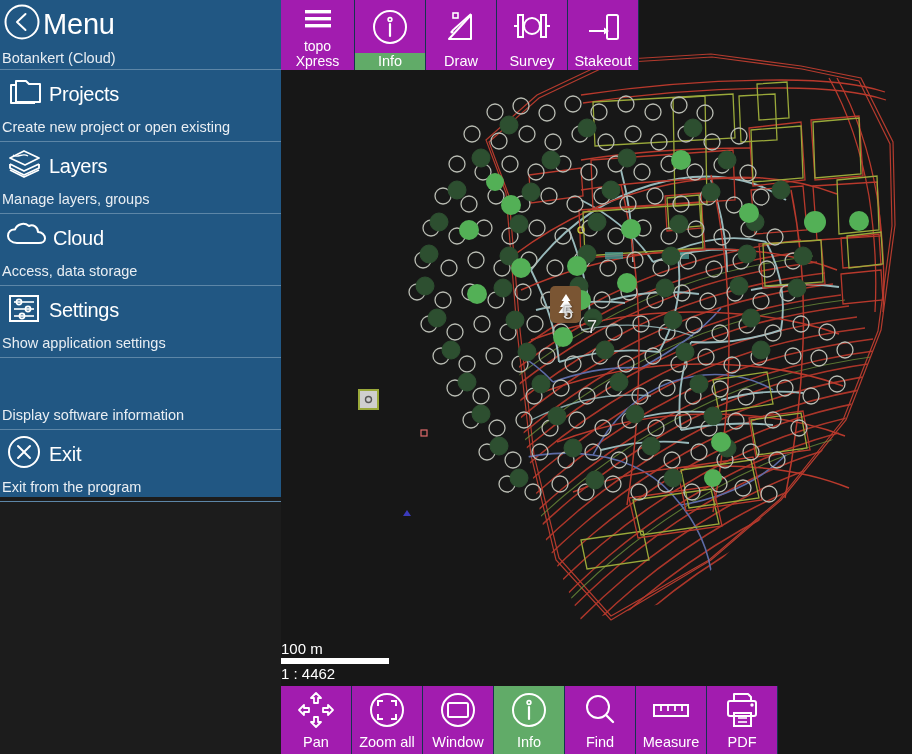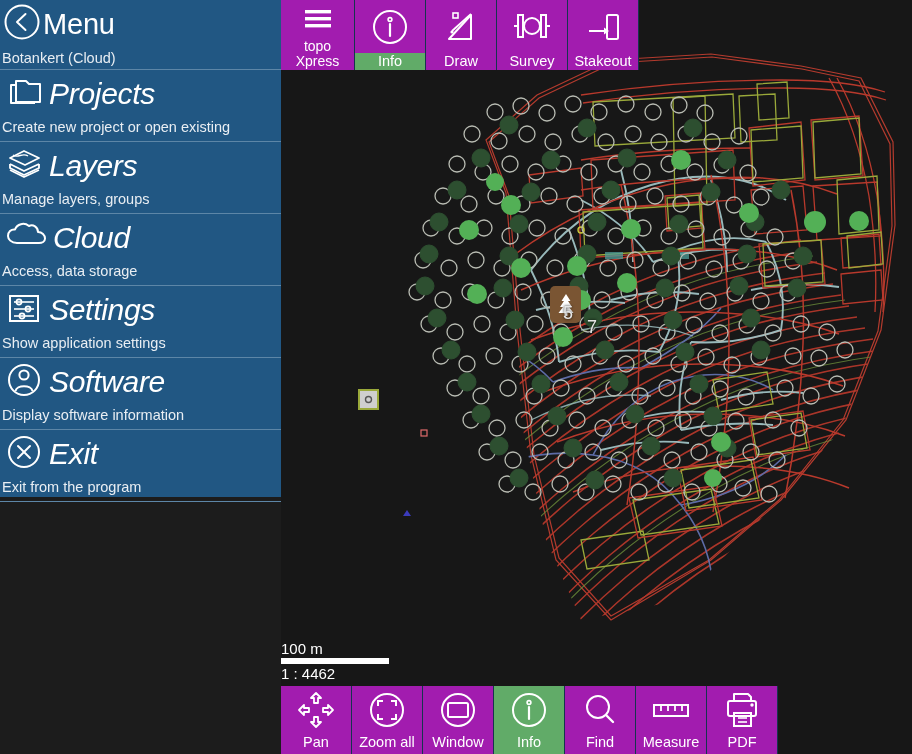--- a/index.html
+++ b/index.html
@@ -15,21 +15,21 @@
   
   #sidebar{position:absolute;left:0;top:0;width:281px;height:497px;background:#215783;}
   .menu-head{position:relative;height:70px;}
   .menu-title-row{display:flex;align-items:center;height:48px;padding-left:3px;}
   .menu-title{color:#fff;font-size:29px;line-height:33px;letter-spacing:-0.2px;margin-left:2px;}
   .menu-sub{position:absolute;left:2px;top:50px;color:#e9eef3;font-size:14.5px;}
   .menu-head-rule{position:absolute;left:0;right:0;bottom:0;height:1px;background:#5d86a7;}
 
   .mi{position:relative;height:71px;border-bottom:1px solid #5d86a7;}
   .mi-row{display:flex;align-items:center;height:47px;padding-left:4px;}
-  .mi-label{color:#fff;font-size:30px;line-height:30px;letter-spacing:-0.3px;margin-left:3px;font-style:italic;}
+  .mi-label{color:#fff;font-size:20px;line-height:30px;letter-spacing:-0.3px;margin-left:3px;}
   .mi-sub{position:absolute;left:2px;top:49px;color:#e9eef3;font-size:14.5px;white-space:nowrap;}
   .ic{flex:0 0 auto;display:block;}
 
   
   #toolbar-top{position:absolute;left:281px;top:0;height:70px;display:flex;}
   .tb-btn{position:relative;width:71px;height:70px;background:#a21caf;
           border-right:1px solid #16344f;display:flex;flex-direction:column;
           align-items:center;justify-content:flex-start;box-sizing:border-box;}
   .tb-btn .gl{flex:1 1 auto;display:flex;align-items:center;justify-content:center;width:100%;}
   .tb-cap{width:100%;text-align:center;color:#fff;font-size:14.5px;line-height:16px;
@@ -567,30 +567,20 @@
             <line x1="10" y1="26" x2="30" y2="26" stroke="#fff" stroke-width="1.6"></line>
             <circle cx="18" cy="26" r="2.6" fill="none" stroke="#fff" stroke-width="1.6"></circle>
           </svg>
         </span>
         <span class="mi-label">Settings</span>
       </div>
       <div class="mi-sub">Show application settings</div>
     </div>
 
     <div class="mi">
-      <div class="mi-row">
-        <span class="ic">
-          <svg width="42" height="36" viewBox="0 0 42 36">
-            <circle cx="20" cy="18" r="15" fill="none" stroke="#fff" stroke-width="2"></circle>
-            <circle cx="20" cy="13" r="4.6" fill="none" stroke="#fff" stroke-width="2"></circle>
-            <path d="M11.5 29 C12.5 22.5 27.5 22.5 28.5 29" fill="none" stroke="#fff" stroke-width="2"></path>
-          </svg>
-        </span>
-        <span class="mi-label">Software</span>
-      </div>
       <div class="mi-sub">Display software information</div>
     </div>
 
     <div class="mi">
       <div class="mi-row">
         <span class="ic">
           <svg width="42" height="36" viewBox="0 0 42 36">
             <circle cx="20" cy="18" r="15" fill="none" stroke="#fff" stroke-width="2"></circle>
             <line x1="14" y1="12" x2="26" y2="24" stroke="#fff" stroke-width="2" stroke-linecap="round"></line>
             <line x1="26" y1="12" x2="14" y2="24" stroke="#fff" stroke-width="2" stroke-linecap="round"></line>

